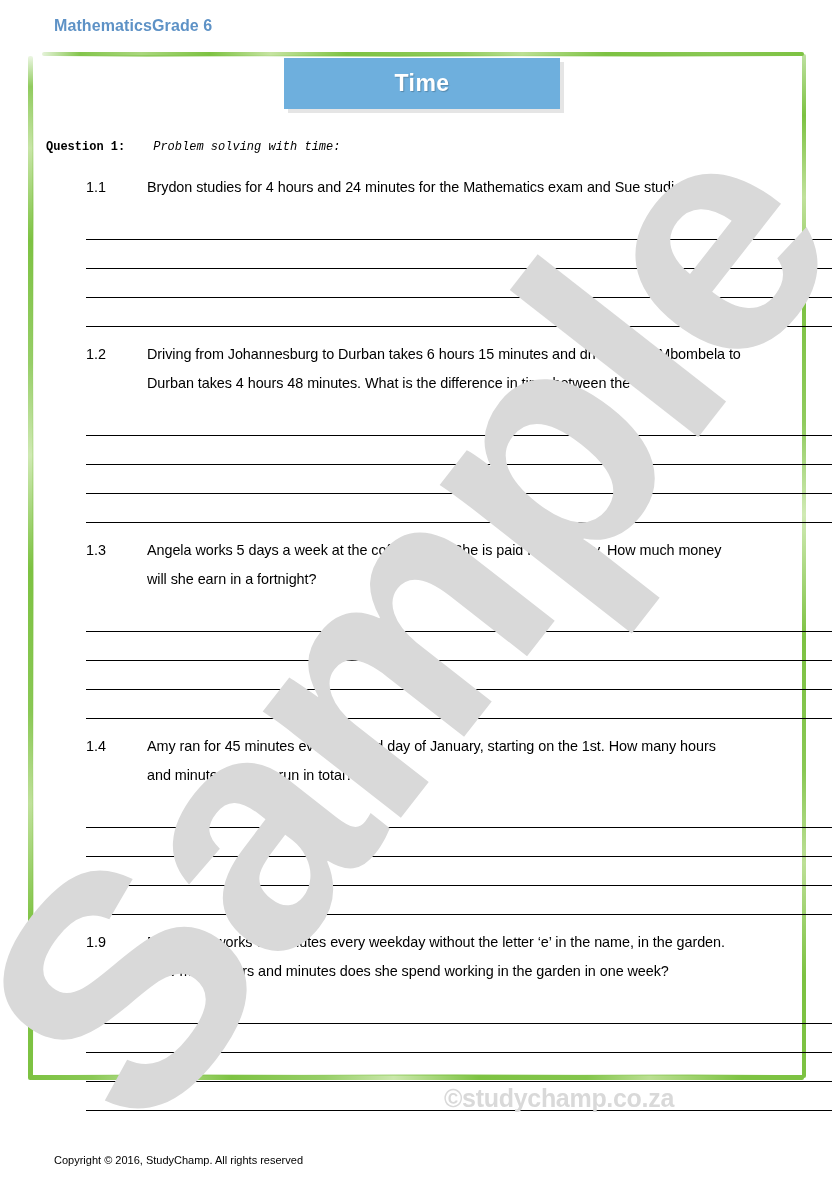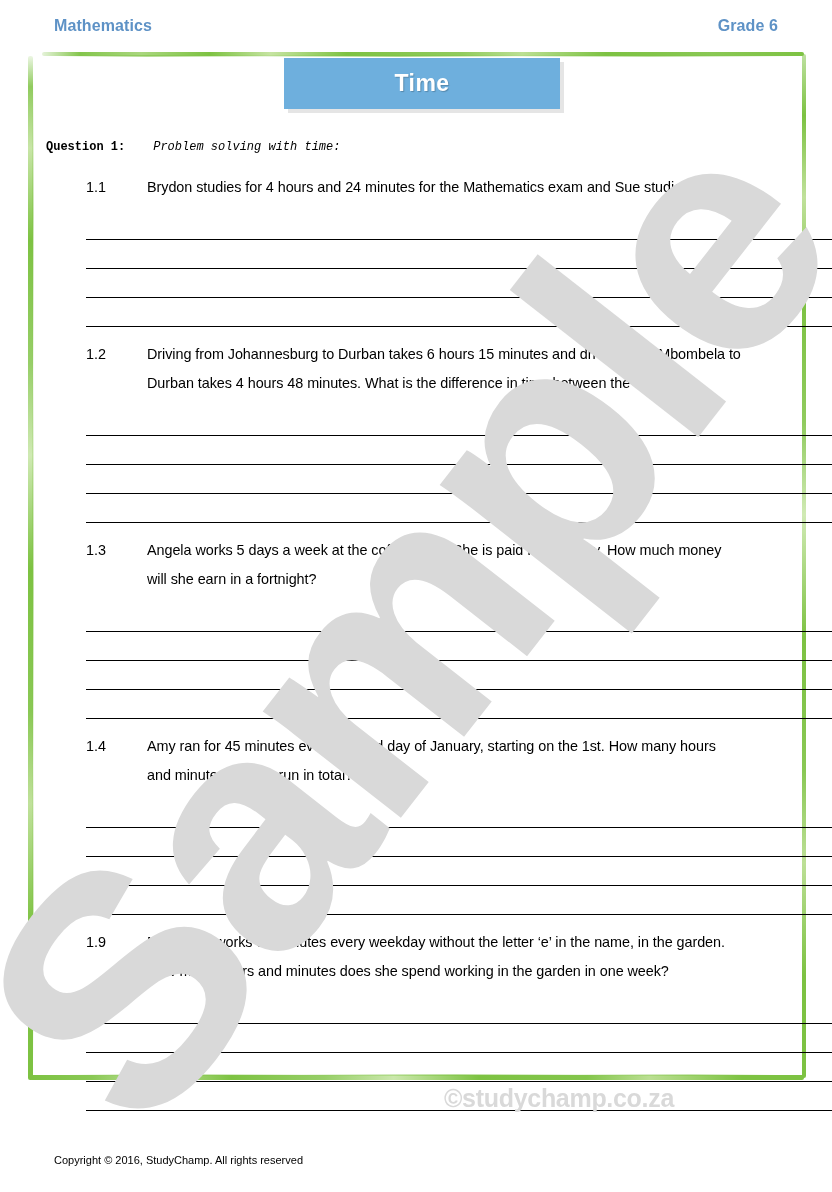--- a/index.html
+++ b/index.html
@@ -21,21 +21,21 @@
 
   
   .page-header {
     position: absolute;
     top: 8px;
     left: 0;
     width: 832px;
     height: 36px;
     display: flex;
     align-items: center;
-    justify-content: space-between;
+    justify-content: flex-start;
     padding: 0 54px 0 54px;
   }
   .header-subject,
   .header-grade {
     color: #5e92c6;
     font-size: 16px;
     font-weight: bold;
     letter-spacing: 0.1px;
     white-space: nowrap;
   }

